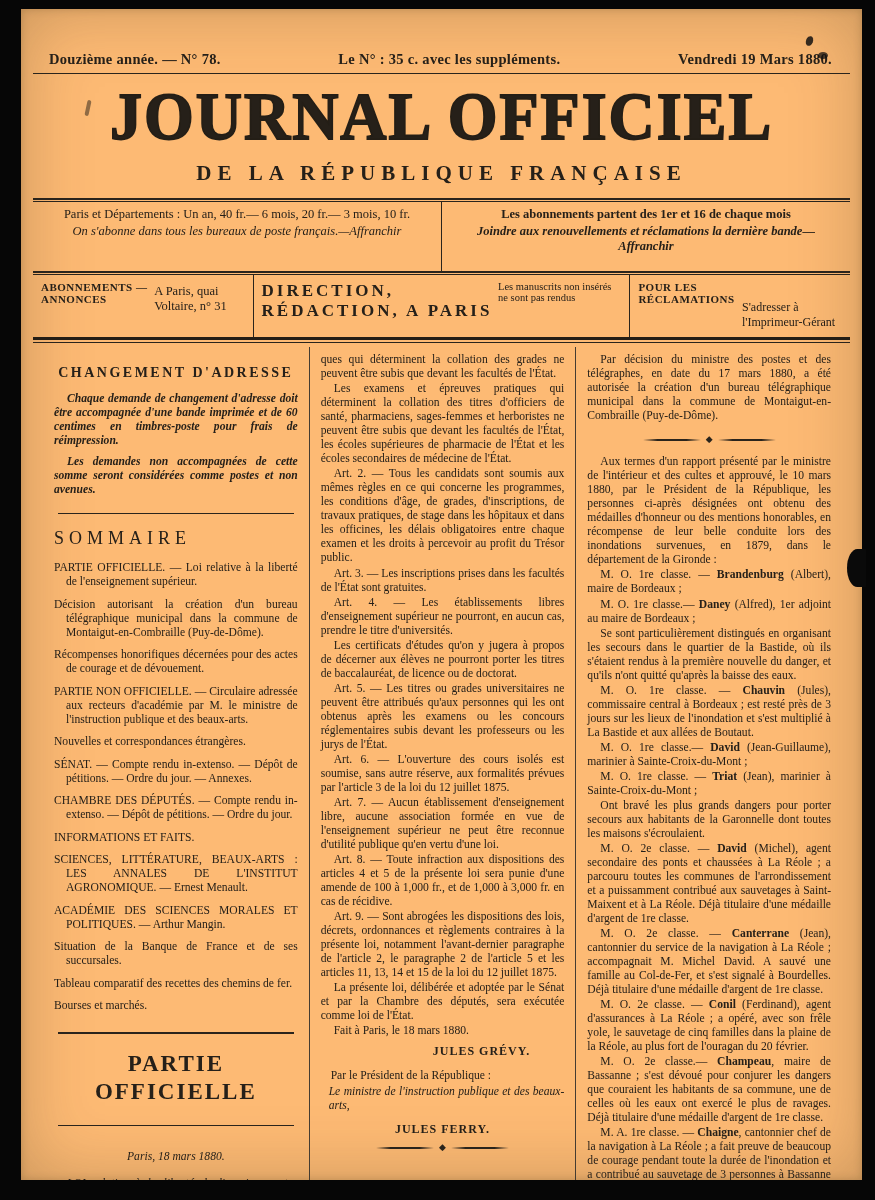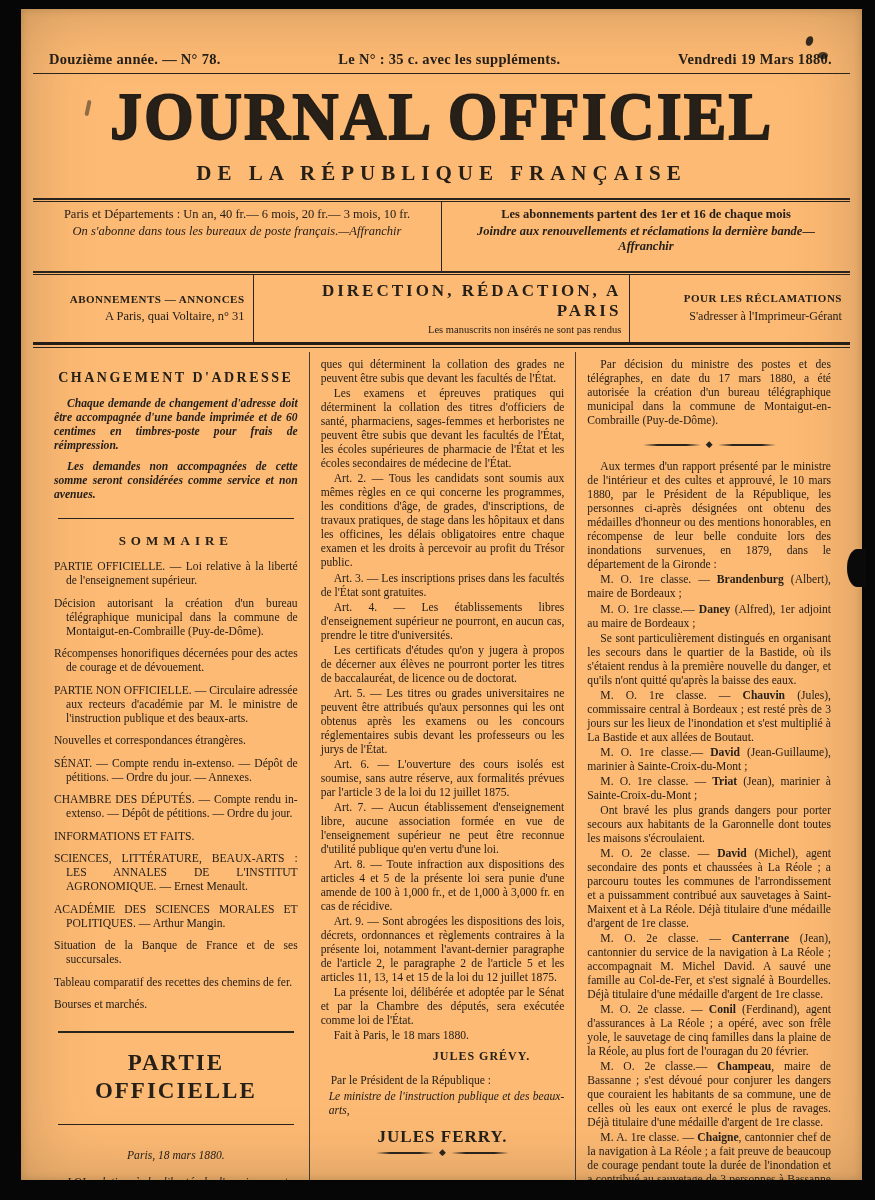--- a/index.html
+++ b/index.html
@@ -14,50 +14,50 @@
   .hr-double{height:4px;border-top:2px solid #2a241c;border-bottom:1px solid #2a241c;margin:0 12px}
   .hr-thick{height:6px;border-top:3px solid #241e16;border-bottom:1px solid #2a241c;margin:0 12px}
   .masthead{text-align:center;font-size:64px;font-weight:bold;letter-spacing:2px;margin-top:10px;line-height:1.02;
             -webkit-text-stroke:1.7px #241e16;transform:scaleY(1.05)}
   .subtitle{text-align:center;font-size:21px;font-weight:bold;letter-spacing:6px;margin:12px 0 12px}
   .subscribe{display:flex;font-size:12.5px;margin:0 12px}
   .subscribe>div{flex:1;padding:5px 8px 16px;text-align:center}
   .sub-right{border-left:1px solid #2a241c;font-weight:bold}
   .ital{font-style:italic;margin-top:2px}
   .inforow{display:flex;margin:0 12px;align-items:stretch}
-  .inforow>div{padding:6px 8px;text-align:right;display:flex;flex-direction:column;justify-content:center}
+  .inforow>div{padding:6px 8px;text-align:left;display:flex;flex-direction:row;justify-content:center}
   .iw-left{width:27%;border-right:1px solid #2a241c}
   .iw-center{width:46%}
   .iw-right{width:27%;border-left:1px solid #2a241c}
   .lab{font-weight:bold;font-size:11px;letter-spacing:.5px}
   .addr{font-size:12.5px;font-weight:normal;margin-top:3px}
-  .addr2{font-size:12px;margin-top:4px}
+  .addr2{font-size:12px;margin-top:19px}
   .dir-big{font-size:17px;font-weight:bold;letter-spacing:3px;margin-bottom:3px}
   .small-ital{font-size:10.5px}
   .content{flex:1;display:flex;padding:4px 20px 0 22px;overflow:hidden}
   .col{flex:1;padding:6px 11px 12px;font-size:11.6px;line-height:1.21;text-align:justify;display:flex;flex-direction:column}
   .col+.col{border-left:1px solid #453c31}
   p{margin:0 0 1px}
   .ind{text-indent:13px}
   .noind{text-indent:0}
   .bold-it{font-style:italic;font-weight:bold}
   .notice{margin-bottom:7px}
   .h-change{font-size:14px;text-align:center;letter-spacing:2.5px;margin:12px 0 10px;font-weight:bold}
   .hr-inner{border-top:1px solid #2a241c;margin:9px 4px}
-  .h-sommaire{font-size:13px;text-align:center;letter-spacing:5px;margin:5px 0 11px;font-weight:bold}
+  .h-sommaire{font-size:18px;text-align:left;letter-spacing:5px;margin:5px 0 11px;font-weight:normal}
   .sommaire p{padding-left:12px;text-indent:-12px;margin:0 0 8.5px}
   .hr-double-inner{height:4px;border-top:1px solid #2a241c;border-bottom:1px solid #2a241c;margin:10px 4px 0}
   .po-title{font-size:23px;text-align:center;letter-spacing:2px;margin:16px 0 10px;font-weight:bold}
   .dateline{text-align:center;font-style:italic;margin:15px 0 13px}
   .law-title{font-style:italic;text-indent:13px;margin:0 0 9px;padding-right:10px}
   .law p{margin-bottom:6px}
   .sig-right{text-align:right;padding-right:34px;font-weight:bold;letter-spacing:1px;font-size:12px;margin:5px 0 6px;text-indent:0}
   .minister{font-style:italic;padding-left:8px;text-indent:0;margin-bottom:2px}
   .byline{text-indent:10px;margin:4px 0 2px}
-  .sig-center{text-align:center;font-weight:bold;letter-spacing:1px;font-size:17px;margin-top:7px;text-indent:0}
+  .sig-center{text-align:center;font-weight:bold;letter-spacing:1px;font-size:12px;margin-top:7px;text-indent:0}
   .ornament{display:flex;align-items:center;justify-content:center;gap:5px;margin:11px 20px}
   .orn-line{width:58px;height:2px;background:linear-gradient(90deg,rgba(42,36,28,0),#2a241c 25%,#2a241c 75%,rgba(42,36,28,0));border-radius:2px}
   .orn-glyph{font-size:9px;line-height:1;color:#2a241c}
   .push-bottom{margin-top:auto;margin-bottom:16px}
   .entry-name{font-weight:bold}
   .artifact{position:absolute;background:#0a0a0a}
   .art-right-blob{top:549px;right:9px;width:19px;height:38px;border-radius:55% 0 0 55% / 50% 0 0 50%}
   .art-spot-a{top:36px;right:62px;width:7px;height:10px;border-radius:50%;transform:rotate(20deg);opacity:.85;background:#141210}
   .art-spot-b{top:52px;right:47px;width:10px;height:7px;border-radius:50%;opacity:.75;background:#141210}
   .art-dash{top:100px;left:86px;width:4px;height:16px;transform:rotate(12deg);opacity:.5;border-radius:2px;background:#241e16}
@@ -104,21 +104,21 @@
       <p class="addr2">S'adresser à l'Imprimeur-Gérant</p>
     </div>
   </div>
   <div class="hr-thick"></div>
 
   <div class="content">
 
     <div class="col col1">
       <h3 class="h-change">CHANGEMENT D'ADRESSE</h3>
       <p class="bold-it ind notice">Chaque demande de changement d'adresse doit être accompagnée d'une bande imprimée et de 60 centimes en timbres-poste pour frais de réimpression.</p>
-      <p class="bold-it ind notice">Les demandes non accompagnées de cette somme seront considérées comme service et non avenues.</p>
+      <p class="bold-it ind notice">Les demandes non accompagnées de cette somme seront considérées comme postes et non avenues.</p>
       <div class="hr-inner"></div>
       <h3 class="h-sommaire">SOMMAIRE</h3>
       <div class="sommaire">
         <p>PARTIE OFFICIELLE. — Loi relative à la liberté de l'enseignement supérieur.</p>
         <p>Décision autorisant la création d'un bureau télégraphique municipal dans la commune de Montaigut-en-Combraille (Puy-de-Dôme).</p>
         <p>Récompenses honorifiques décernées pour des actes de courage et de dévouement.</p>
         <p>PARTIE NON OFFICIELLE. — Circulaire adressée aux recteurs d'académie par M. le ministre de l'instruction publique et des beaux-arts.</p>
         <p>Nouvelles et correspondances étrangères.</p>
         <p>SÉNAT. — Compte rendu in-extenso. — Dépôt de pétitions. — Ordre du jour. — Annexes.</p>
         <p>CHAMBRE DES DÉPUTÉS. — Compte rendu in-extenso. — Dépôt de pétitions. — Ordre du jour.</p>

